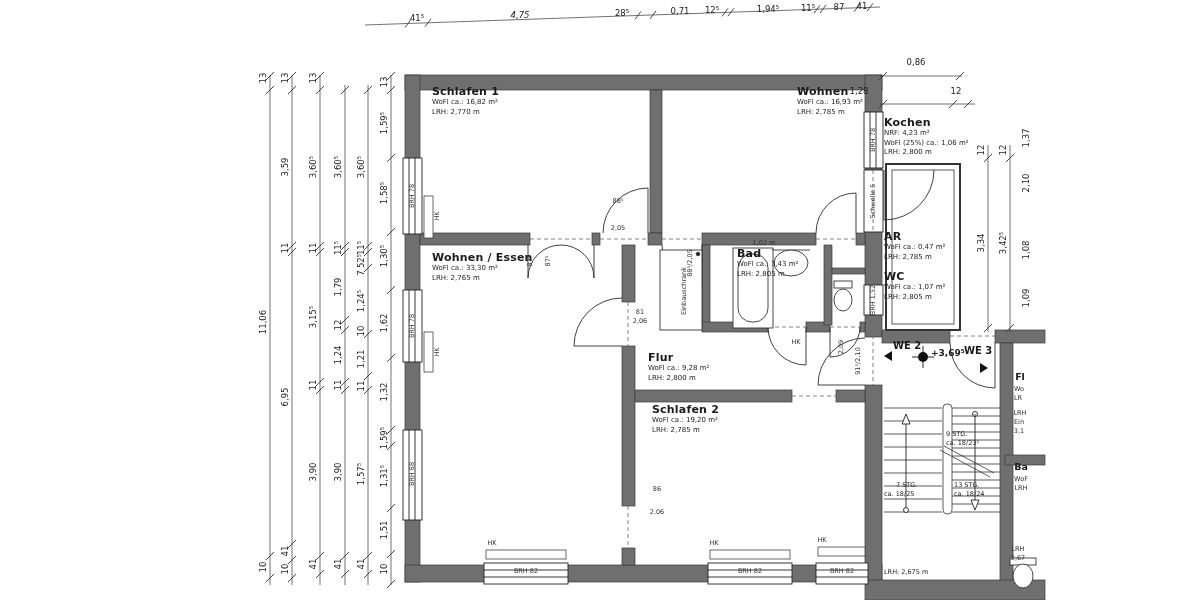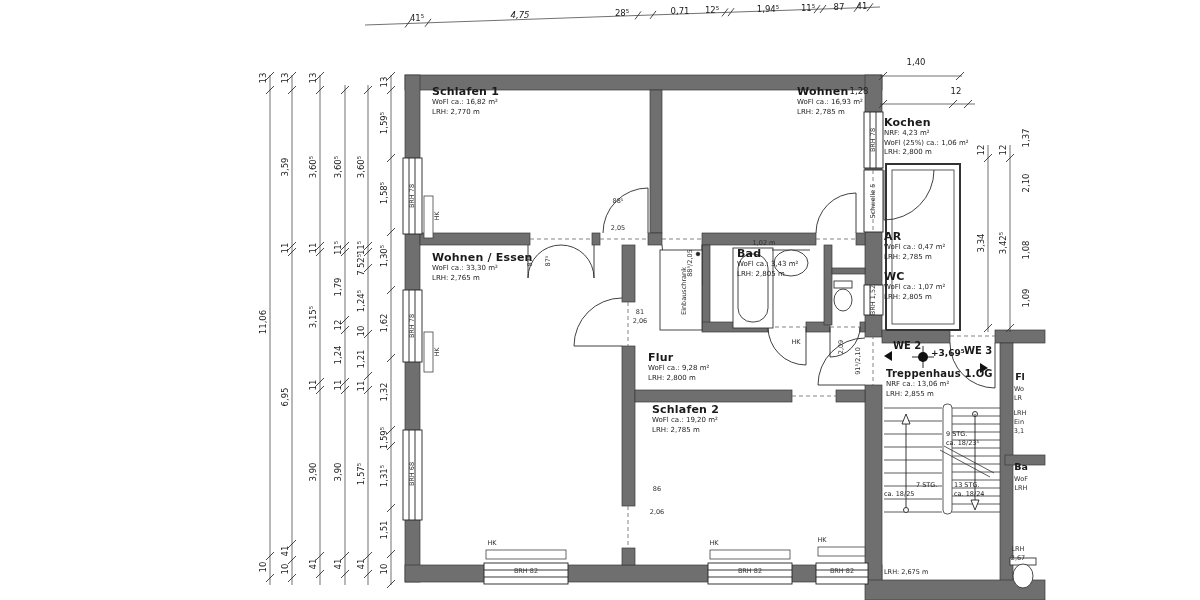--- a/index.html
+++ b/index.html
@@ -348,33 +348,28 @@
     <p>WoFl ca.: 9,28 m²</p>
     <p>LRH: 2,800 m</p>
   </div>
 
   <div class="room" style="left:652px;top:404px">
     <h4>Schlafen 2</h4>
     <p>WoFl ca.: 19,20 m²</p>
     <p>LRH: 2,785 m</p>
   </div>
 
-  <div class="room small" style="left:886px;top:368px">
-    <h4>Treppenhaus 1.OG</h4>
-    <p>NRF ca.: 13,06 m²</p>
-    <p>LRH: 2,855 m</p>
-  </div>
 
   <span class="lbl unit" style="left:893px;top:340px">WE 2</span>
   <span class="lbl unit" style="left:964px;top:345px">WE 3</span>
   <span class="lbl lvl" style="left:931px;top:348px">+3,69⁵</span>
 
   <span class="lbl stair-txt" style="left:946px;top:430px">9 STG.</span>
   <span class="lbl stair-txt" style="left:946px;top:439px">ca. 18/23⁵</span>
-  <span class="lbl stair-txt" style="left:916px;top:481px">7 STG.</span>
+  <span class="lbl stair-txt" style="left:896px;top:481px">7 STG.</span>
   <span class="lbl stair-txt" style="left:884px;top:490px">ca. 18/25</span>
   <span class="lbl stair-txt" style="left:954px;top:481px">13 STG.</span>
   <span class="lbl stair-txt" style="left:954px;top:490px">ca. 18/24</span>
   <span class="lbl stair-txt" style="left:884px;top:568px">LRH: 2,675 m</span>
 
   <div id="ann">
         <span class="ann d" style="left: 407px; top: 18px; margin-left: 10px;">41⁵</span>
         <span class="ann d" style="left: 520px; top: 15px; font-style: italic;">4,75</span>
         <span class="ann d" style="left: 622px; top: 13px;">28⁵</span>
         <span class="ann d" style="left: 680px; top: 11px;">0,71</span>
@@ -420,21 +415,21 @@
         <span class="ann dr" style="left: 384px; top: 82px;">13</span>
         <span class="ann dr" style="left: 384px; top: 123px;">1,59⁵</span>
         <span class="ann dr" style="left: 384px; top: 193px;">1,58⁵</span>
         <span class="ann dr" style="left: 384px; top: 256px;">1,30⁵</span>
         <span class="ann dr" style="left: 384px; top: 323px;">1,62</span>
         <span class="ann dr" style="left: 384px; top: 392px;">1,32</span>
         <span class="ann dr" style="left: 384px; top: 438px;">1,59⁵</span>
         <span class="ann dr" style="left: 384px; top: 476px;">1,31⁵</span>
         <span class="ann dr" style="left: 384px; top: 530px;">1,51</span>
         <span class="ann dr" style="left: 384px; top: 569px;">10</span>
-        <span class="ann d" style="left: 916px; top: 62px;">1,40</span>
+        <span class="ann d" style="left: 916px; top: 62px;">0,86</span>
         <span class="ann d" style="left: 859px; top: 91px;">1,28</span>
         <span class="ann d" style="left: 956px; top: 91px;">12</span>
         <span class="ann dr" style="left: 981px; top: 150px;">12</span>
         <span class="ann dr" style="left: 981px; top: 243px;">3,34</span>
         <span class="ann dr" style="left: 1003px; top: 150px;">12</span>
         <span class="ann dr" style="left: 1003px; top: 243px;">3,42⁵</span>
         <span class="ann dr" style="left: 1026px; top: 138px;">1,37</span>
         <span class="ann dr" style="left: 1026px; top: 183px;">2,10</span>
         <span class="ann dr" style="left: 1026px; top: 250px;">1,08</span>
         <span class="ann dr" style="left: 1026px; top: 298px;">1,09</span>

